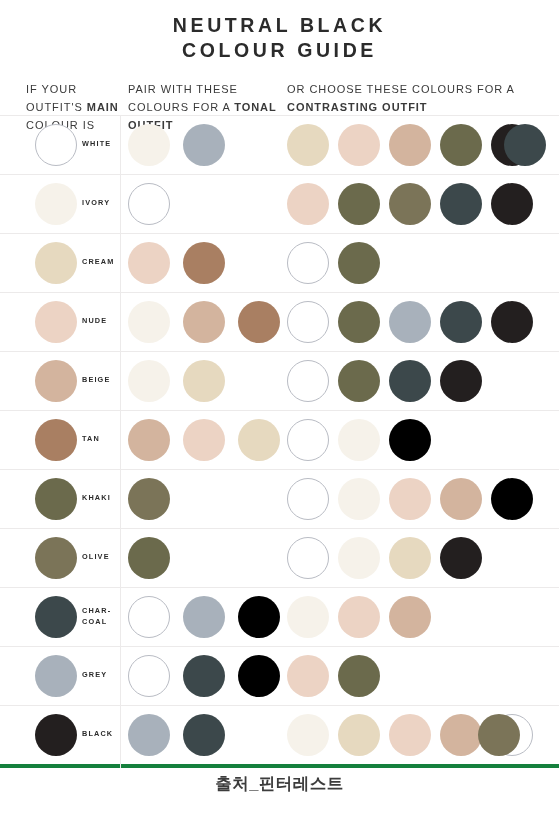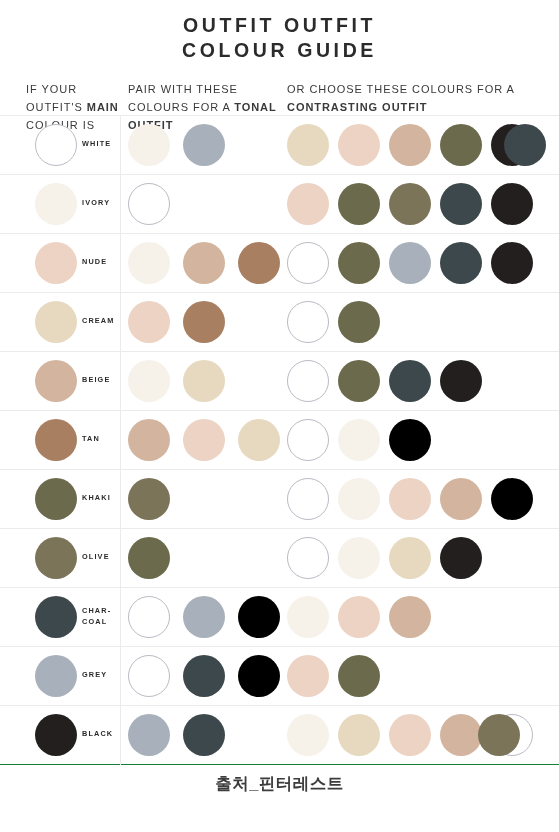--- a/index.html
+++ b/index.html
@@ -70,21 +70,21 @@
     bottom: 0;
     width: 1px;
     background: #eceaea;
     z-index: 3;
   }
   .row {
     position: relative;
     height: 58px;
     border-bottom: 1px solid #eceaea;
   }
-  .row:last-child { border-bottom: 1px solid #15803d; text-decoration: underline; }
+  .row:last-child { border-bottom: 4px solid #15803d; text-decoration: underline; }
 
   
   .sw {
     position: absolute;
     width: 42px;
     height: 42px;
     border-radius: 50%;
     top: 8px;
   }
   .sw.outline {
@@ -124,21 +124,21 @@
     font-weight: bold;
   }
 </style>
 </head>
 <body>
 
 <div>
 
 
   <div class="title-block">
-    <div class="title-line">OUTFIT OUTFIT</div>
+    <div class="title-line">NEUTRAL BLACK</div>
     <div class="title-line">COLOUR GUIDE</div>
   </div>
 
   <div class="col-headers">
     <div class="col-head ch1">
       <span>IF YOUR OUTFIT'S </span><b>MAIN</b><span> COLOUR IS</span>
     </div>
     <div class="col-head ch2">
       <span>PAIR WITH THESE COLOURS FOR A </span><b>TONAL OUTFIT</b>
     </div>
@@ -165,38 +165,38 @@
         <div class="sw main-sw" style="left: 35px; background: rgb(246, 242, 234);"></div>
         <div class="label">IVORY</div>
         <div class="sw outline" style="left: 128px;"></div>
         <div class="sw" style="left: 287px; background: rgb(236, 211, 196);"></div>
         <div class="sw" style="left: 338px; background: rgb(107, 106, 76);"></div>
         <div class="sw" style="left: 389px; background: rgb(123, 116, 88);"></div>
         <div class="sw" style="left: 440px; background: rgb(60, 72, 75);"></div>
         <div class="sw" style="left: 491px; background: rgb(35, 31, 31);"></div>
       </div>
       <div class="row">
+        <div class="sw main-sw" style="left: 35px; background: rgb(230, 217, 191);"></div>
+        <div class="label">CREAM</div>
+        <div class="sw" style="left: 128px; background: rgb(236, 211, 196);"></div>
+        <div class="sw" style="left: 183px; background: rgb(169, 127, 98);"></div>
+        <div class="sw outline" style="left: 287px;"></div>
+        <div class="sw" style="left: 338px; background: rgb(107, 106, 76);"></div>
+      </div>
+      <div class="row">
         <div class="sw main-sw" style="left: 35px; background: rgb(236, 211, 196);"></div>
         <div class="label">NUDE</div>
         <div class="sw" style="left: 128px; background: rgb(246, 242, 234);"></div>
         <div class="sw" style="left: 183px; background: rgb(211, 180, 158);"></div>
         <div class="sw" style="left: 238px; background: rgb(169, 127, 98);"></div>
         <div class="sw outline" style="left: 287px;"></div>
         <div class="sw" style="left: 338px; background: rgb(107, 106, 76);"></div>
         <div class="sw" style="left: 389px; background: rgb(168, 177, 187);"></div>
         <div class="sw" style="left: 440px; background: rgb(60, 72, 75);"></div>
         <div class="sw" style="left: 491px; background: rgb(35, 31, 31);"></div>
-      </div>
-      <div class="row">
-        <div class="sw main-sw" style="left: 35px; background: rgb(230, 217, 191);"></div>
-        <div class="label">CREAM</div>
-        <div class="sw" style="left: 128px; background: rgb(236, 211, 196);"></div>
-        <div class="sw" style="left: 183px; background: rgb(169, 127, 98);"></div>
-        <div class="sw outline" style="left: 287px;"></div>
-        <div class="sw" style="left: 338px; background: rgb(107, 106, 76);"></div>
       </div>
       <div class="row">
         <div class="sw main-sw" style="left: 35px; background: rgb(211, 180, 158);"></div>
         <div class="label">BEIGE</div>
         <div class="sw" style="left: 128px; background: rgb(246, 242, 234);"></div>
         <div class="sw" style="left: 183px; background: rgb(230, 217, 191);"></div>
         <div class="sw outline" style="left: 287px;"></div>
         <div class="sw" style="left: 338px; background: rgb(107, 106, 76);"></div>
         <div class="sw" style="left: 389px; background: rgb(60, 72, 75);"></div>
         <div class="sw" style="left: 440px; background: rgb(35, 31, 31);"></div>

